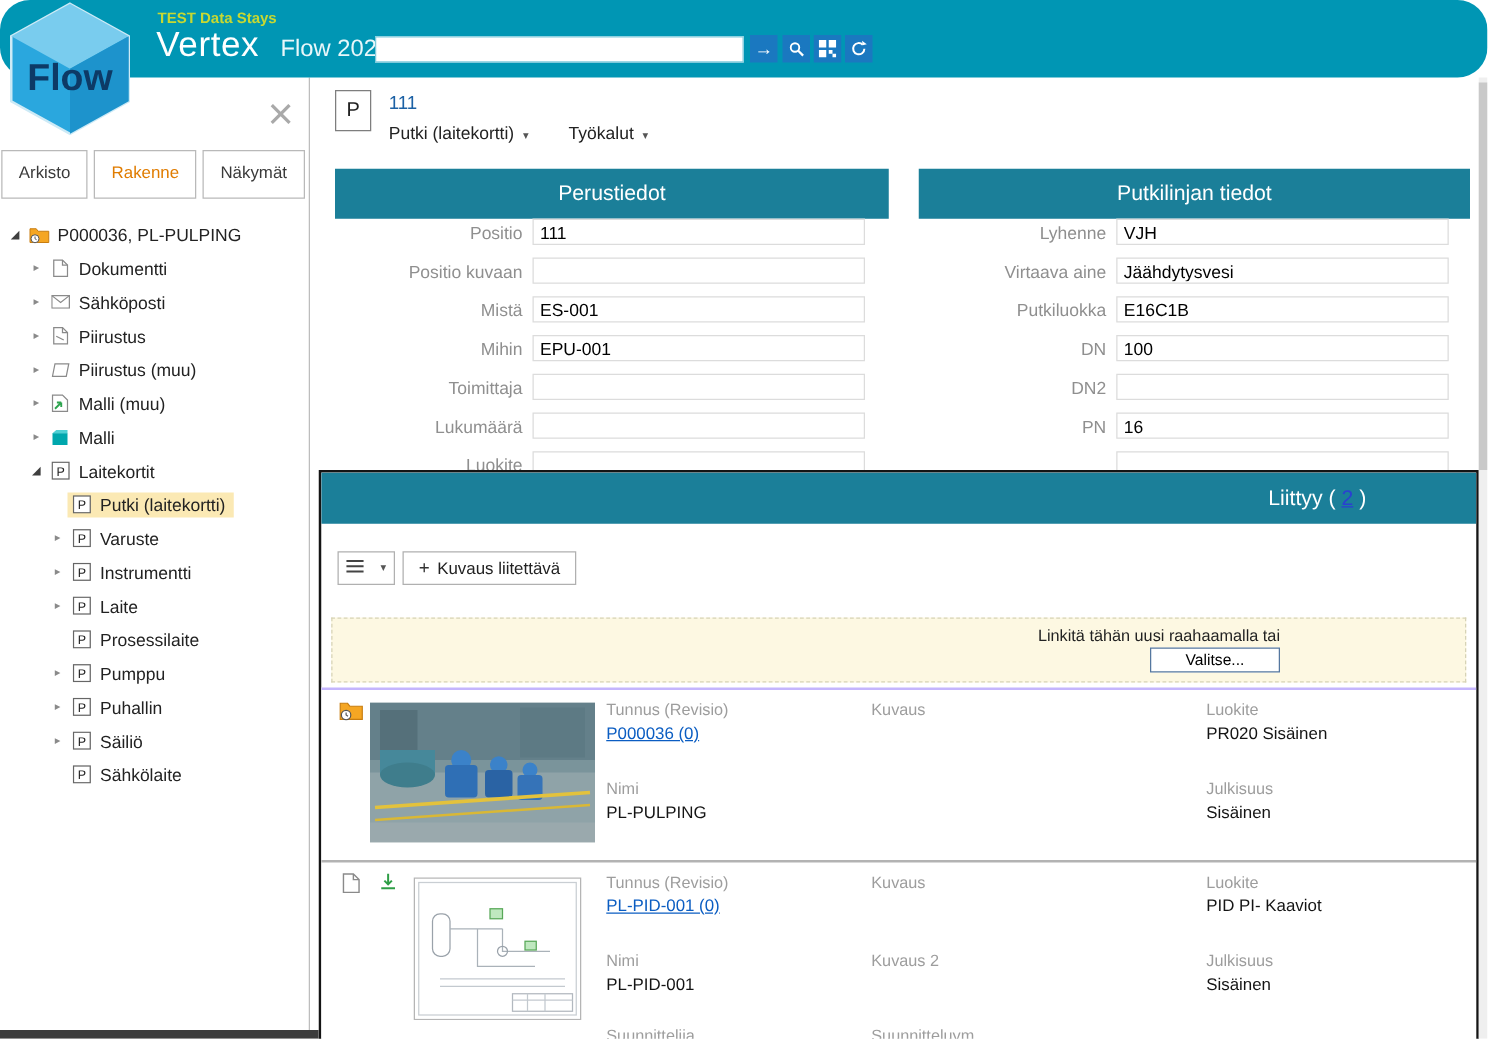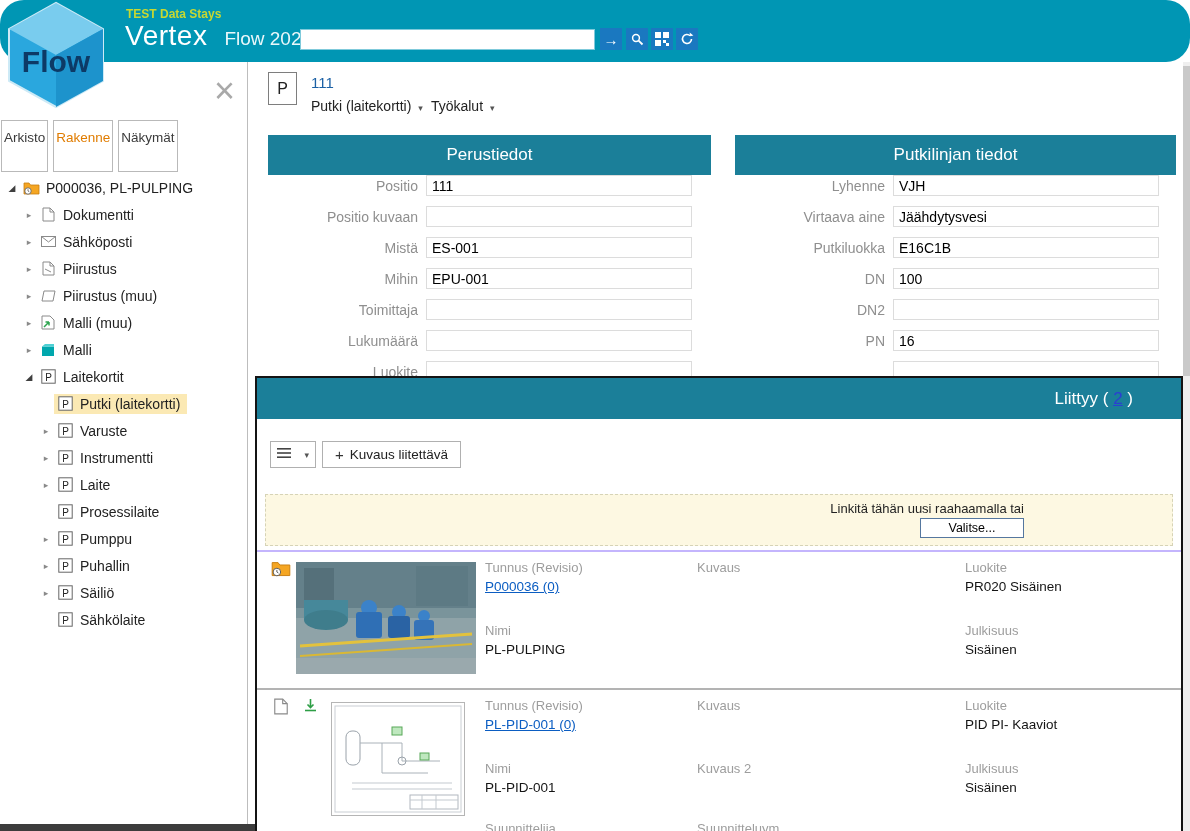--- a/index.html
+++ b/index.html
@@ -16,49 +16,49 @@
   .hbtn{position:absolute;top:28px;width:22px;height:22px;background:#1a78c0;color:#fff;display:flex;align-items:center;justify-content:center;font-size:15px;cursor:pointer;}
   .hbtn span{display:flex;align-items:center;justify-content:center;}
 
   
   .logo{position:absolute;left:4px;top:0;width:104px;height:110px;z-index:40;}
 
   
   .sidebar{position:absolute;left:0;top:62px;width:248px;bottom:7px;background:#fff;border-right:1px solid #bdbdbd;z-index:10;}
   .close-x{position:absolute;top:14px;right:12px;font-size:36px;line-height:30px;color:#a9a9a9;font-weight:300;cursor:pointer;}
   .tabs{position:absolute;left:1px;top:58px;display:flex;gap:5px;}
-  .tab{height:52px;line-height:34px;padding:0 2px;border:1px solid #b9b9b9;font-size:13.5px;color:#3a3a3a;background:#fff;cursor:pointer;white-space:nowrap;}
+  .tab{height:39px;line-height:34px;padding:0 13px;border:1px solid #b9b9b9;font-size:13.5px;color:#3a3a3a;background:#fff;cursor:pointer;white-space:nowrap;}
   .tab.active{color:var(--accent-orange,#e07c00);}
   .tree{position:absolute;left:0;top:112px;right:0;}
   .tree-item{display:flex;align-items:center;height:27px;font-size:14px;color:#222;cursor:pointer;white-space:nowrap;}
   .tree-arrow{width:16px;text-align:center;font-size:9px;color:#8a8a8a;flex:none;}
   .tree-arrow.open{color:#3f3f3f;}
   .tree-row-body{display:flex;align-items:center;gap:6px;padding:2px 7px 2px 2px;}
   .tree-row-body.selected{background:var(--selected-yellow,#fbe9b4);}
   .tree-icon{display:inline-flex;width:18px;justify-content:center;align-items:center;}
 
   
   .main{position:absolute;left:249px;top:62px;right:7px;bottom:0;background:#fff;}
   .card-icon{position:absolute;left:19px;top:10px;width:29px;height:33px;border:1px solid #7e7e7e;display:flex;align-items:center;justify-content:center;font-size:16px;color:#222;background:#fff;}
   .main-title{position:absolute;left:62px;top:12px;font-size:15px;color:#1c61a5;}
-  .main-drops{position:absolute;left:62px;top:36px;font-size:14px;color:#222;display:flex;gap:8px;}
+  .main-drops{position:absolute;left:62px;top:36px;font-size:14px;color:#222;display:flex;gap:32px;}
   .dropdown{cursor:pointer;white-space:nowrap;}
   .dropdown .caret{font-size:9px;color:#555;margin-left:7px;}
   .panel{position:absolute;top:73px;background:#fff;}
   .panel1{left:19px;width:443px;}
   .panel2{left:486px;width:441px;}
   .panel-header{height:40px;background:var(--panel-teal,#1b7f99);color:#fff;font-size:17px;display:flex;align-items:center;justify-content:center;}
   .panel-body{padding-top:0;}
   .field-row{display:flex;align-items:center;margin-bottom:10px;}
   .field-label{width:158px;text-align:right;padding-right:8px;font-size:14px;color:#8f8f8f;flex:none;white-space:nowrap;}
   .field-input{width:266px;height:21px;border:1px solid #dcdcdc;font-size:14px;color:#000;padding:0 5px;background:#fff;}
 
   
   .dialog{position:absolute;left:255px;top:376px;width:928px;height:474px;background:#fff;border:2px solid #141414;z-index:50;overflow:hidden;}
-  .dlg-header{height:41px;background:var(--panel-teal,#1b7f99);color:#fff;font-size:17px;display:flex;align-items:center;justify-content:flex-end;padding-right:48px;}
+  .dlg-header{height:41px;background:var(--panel-teal,#1b7f99);color:#fff;font-size:17px;display:flex;align-items:center;justify-content:flex-end;padding-right:88px;}
   .dlg-header span{white-space:pre;}
   .count-link{color:#2b3fd2;text-decoration:underline;cursor:pointer;white-space:pre;}
   .dlg-toolbar{margin:22px 0 0 13px;display:flex;gap:6px;height:27px;}
   .menu-btn{width:46px;height:27px;border:1px solid #b0b0b0;background:#fff;display:flex;align-items:center;justify-content:space-between;padding:0 6px;cursor:pointer;}
   .menu-btn .caret{font-size:9px;color:#555;}
   .attach-btn{height:27px;border:1px solid #b0b0b0;background:#fff;display:flex;align-items:center;gap:6px;padding:0 12px;font-size:13.5px;color:#222;cursor:pointer;}
   .attach-btn .plus{font-size:15px;color:#333;}
   .dropzone{margin:26px 8px 0;height:52px;background:var(--dropzone-yellow,#fdf8e2);border:1px dashed #d6d3b6;text-align:right;padding:6px 148px 0 0;cursor:pointer;}
   .dz-text{font-size:13px;color:#222;}
   .dz-btn{margin-top:2px;width:104px;height:20px;font-size:12.5px;border:1px solid #55779f;background:#fff;cursor:pointer;}

